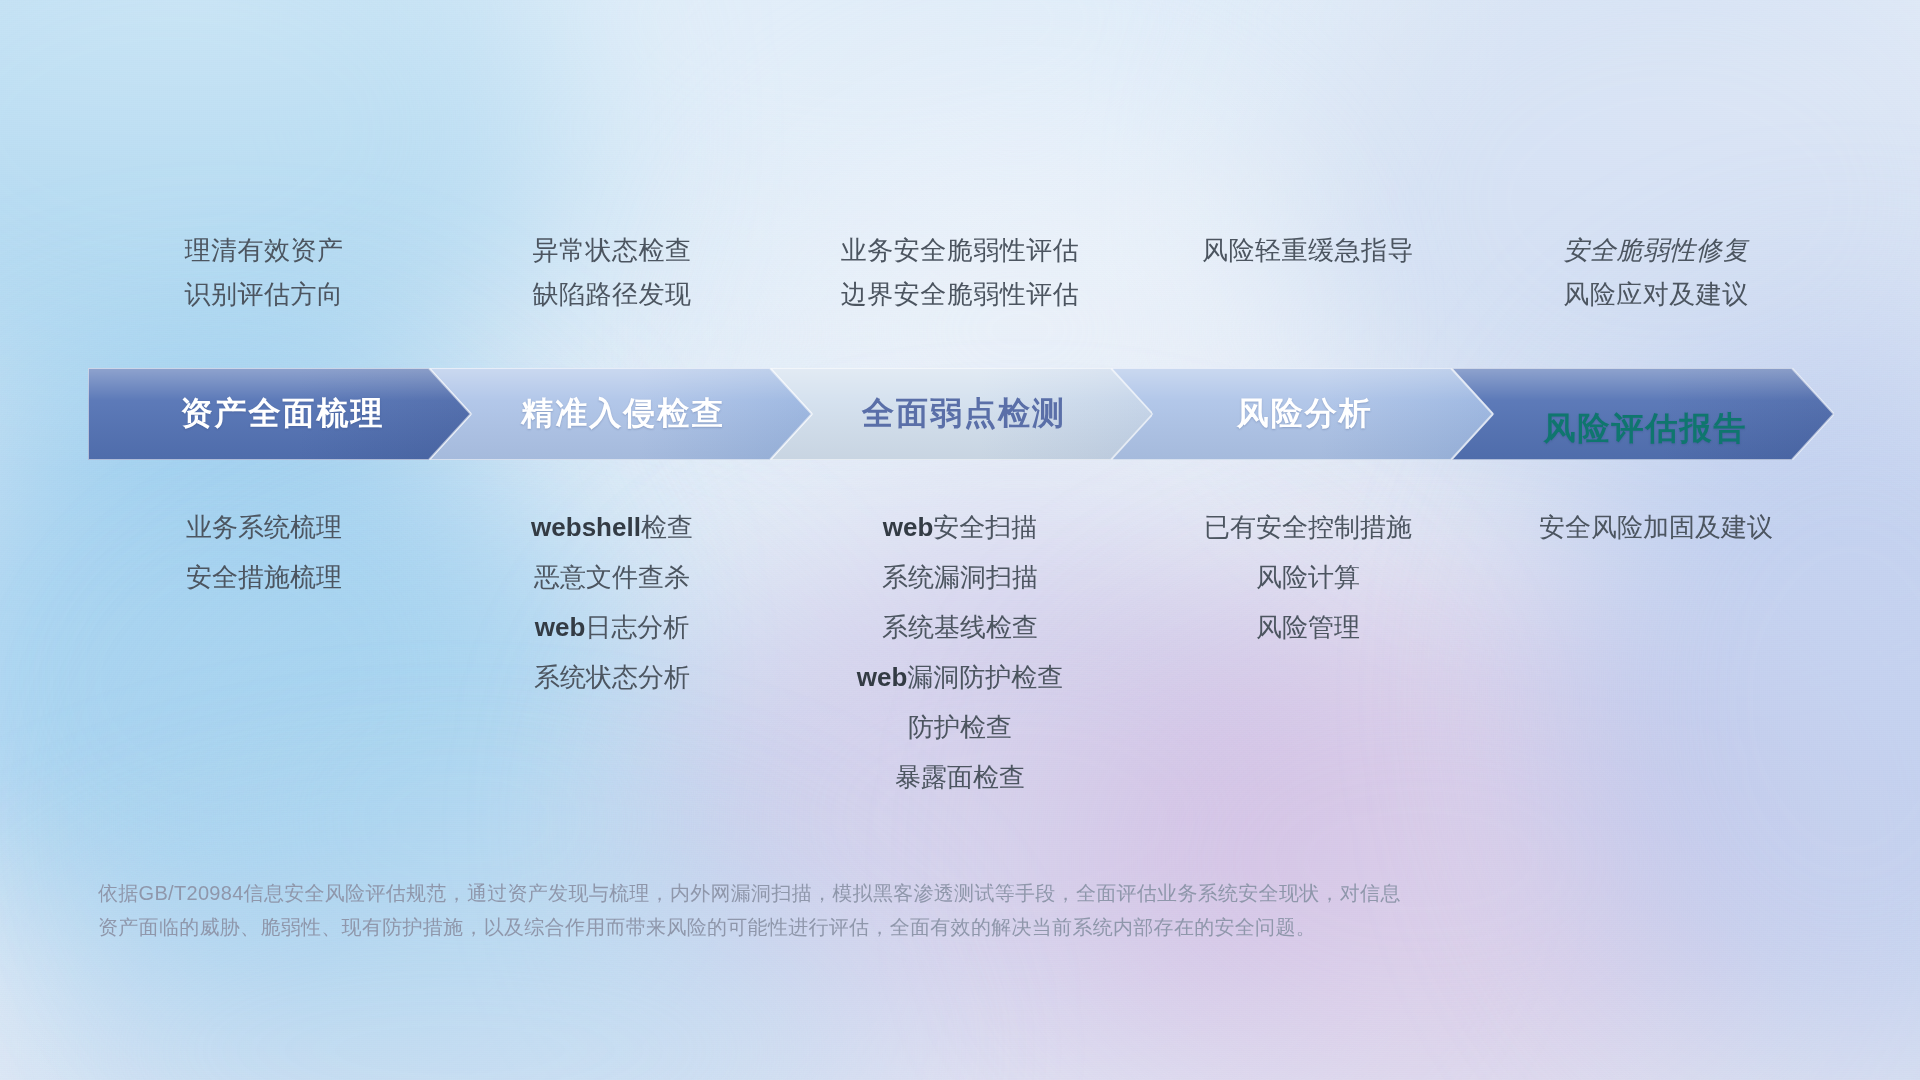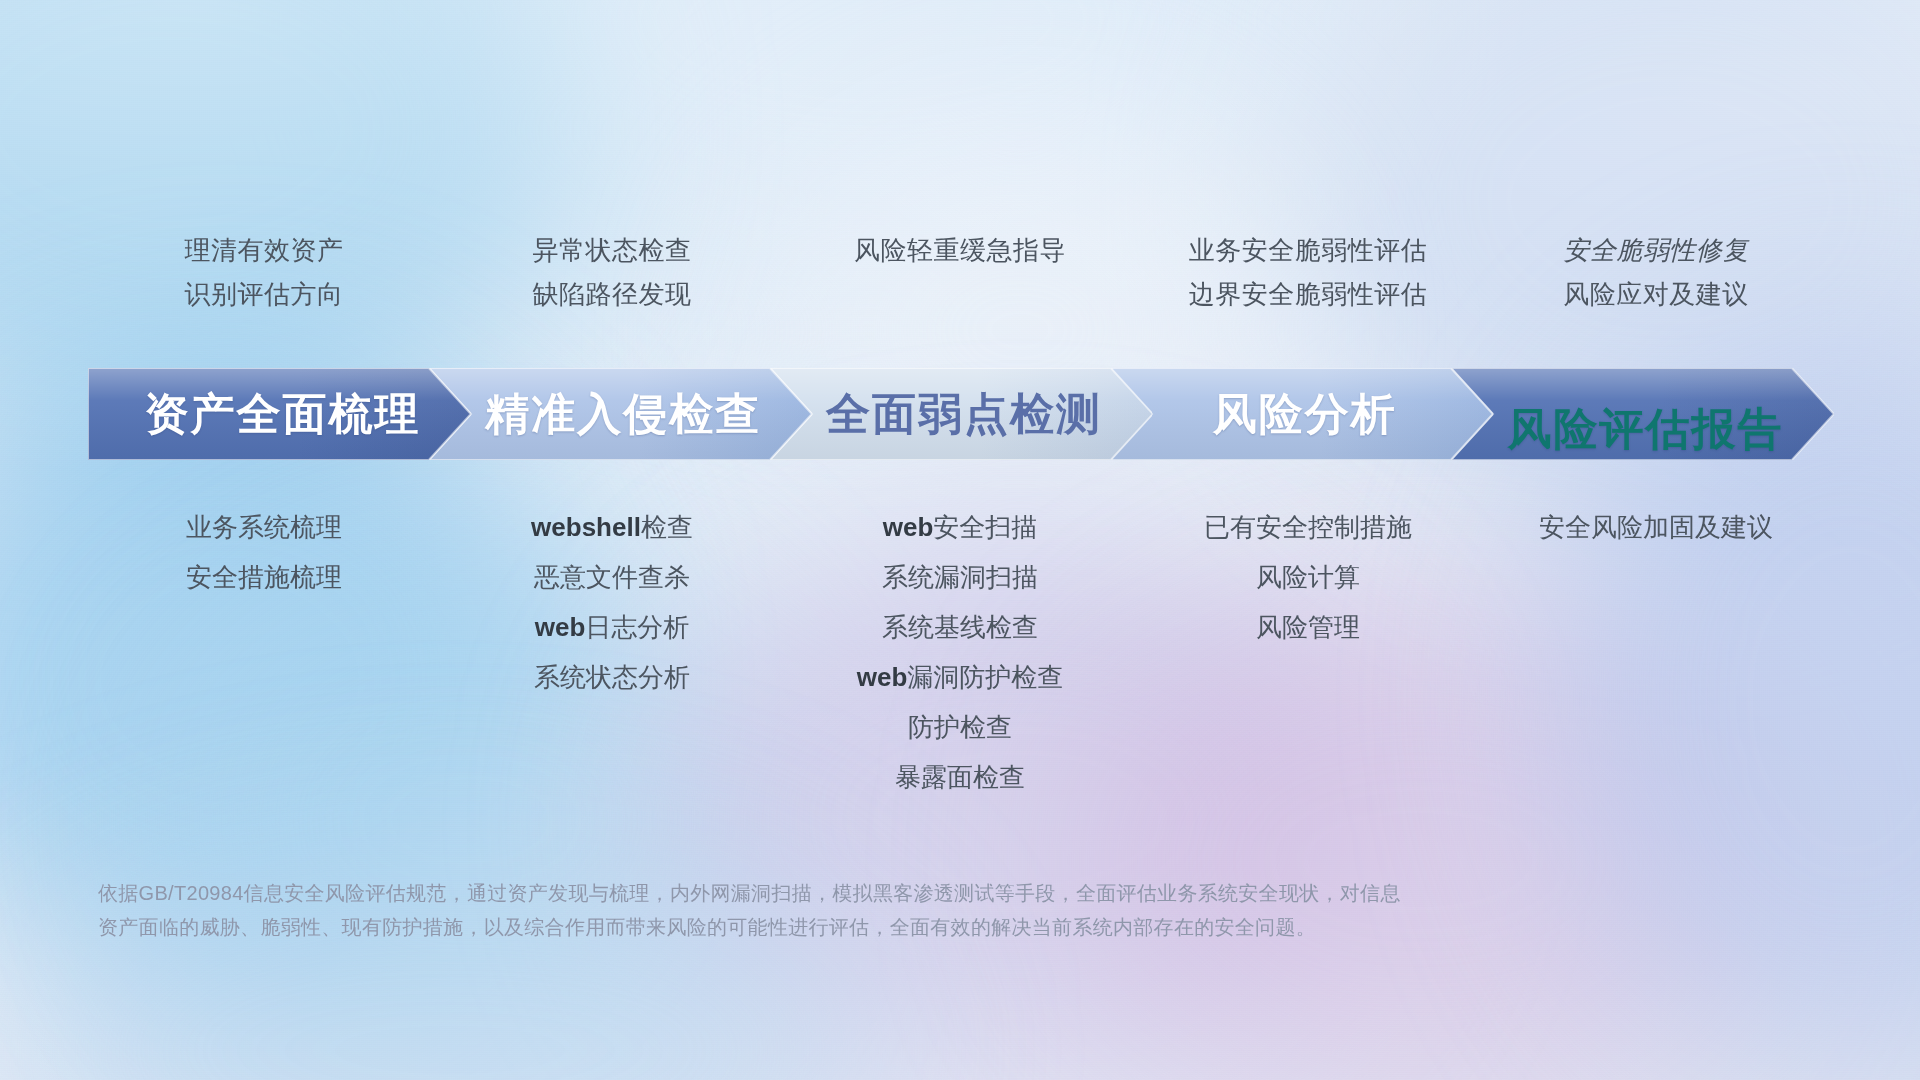--- a/index.html
+++ b/index.html
@@ -94,21 +94,21 @@
     position:absolute;
     top:0;
     height:92px;
     display:flex;
     align-items:center;
     justify-content:center;
   }
   .arrow .lbl {
     position:relative;
     z-index:3;
-    font-size:44px;
+    font-size:32px;
     font-weight:bold;
     letter-spacing:2px;
     white-space:nowrap;
     padding-left:6px;
   }
   .arrow svg { position:absolute; inset:0; width:100%; height:100%; display:block; }
 
   
   #bottom-captions { top:502px; }
   .bot-col { text-align:center; }
@@ -158,25 +158,25 @@
     <div class="col-grid" id="top-captions">
         <div class="top-col">
           <div class="cap" style="color: rgb(76, 85, 96);">理清有效资产</div>
           <div class="cap" style="color: rgb(76, 85, 96);">识别评估方向</div>
         </div>
         <div class="top-col">
           <div class="cap" style="color: rgb(76, 85, 96);">异常状态检查</div>
           <div class="cap" style="color: rgb(76, 85, 96);">缺陷路径发现</div>
         </div>
         <div class="top-col">
-          <div class="cap" style="color: rgb(76, 85, 96);">风险轻重缓急指导</div>
-        </div>
-        <div class="top-col">
           <div class="cap" style="color: rgb(76, 85, 96);">业务安全脆弱性评估</div>
           <div class="cap" style="color: rgb(76, 85, 96);">边界安全脆弱性评估</div>
+        </div>
+        <div class="top-col">
+          <div class="cap" style="color: rgb(76, 85, 96);">风险轻重缓急指导</div>
         </div>
         <div class="top-col">
           <div class="cap" style="color: rgb(76, 85, 96); font-style: italic;">安全脆弱性修复</div>
           <div class="cap" style="color: rgb(76, 85, 96);">风险应对及建议</div>
         </div>
       </div>
 
     <div id="arrow-band">
         <div class="arrow" style="left: 0px; width: 382.8px; z-index: 5;">
    <svg viewBox="0 0 382.8 92" preserveAspectRatio="none">

